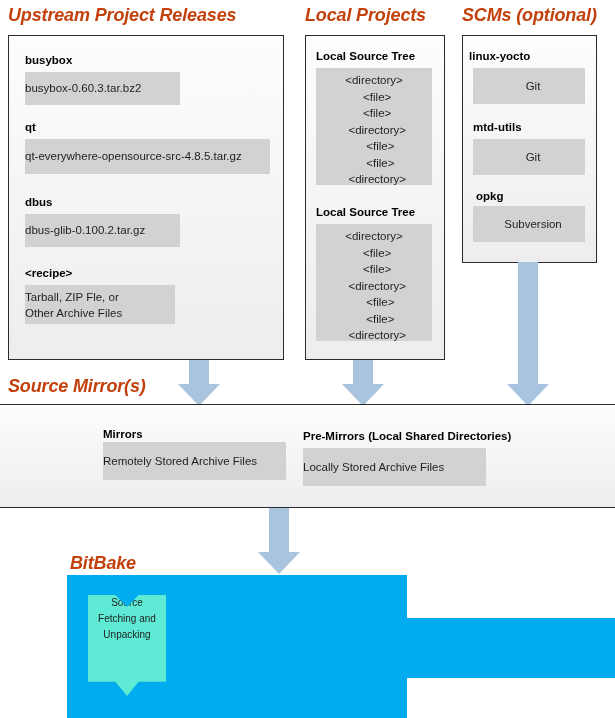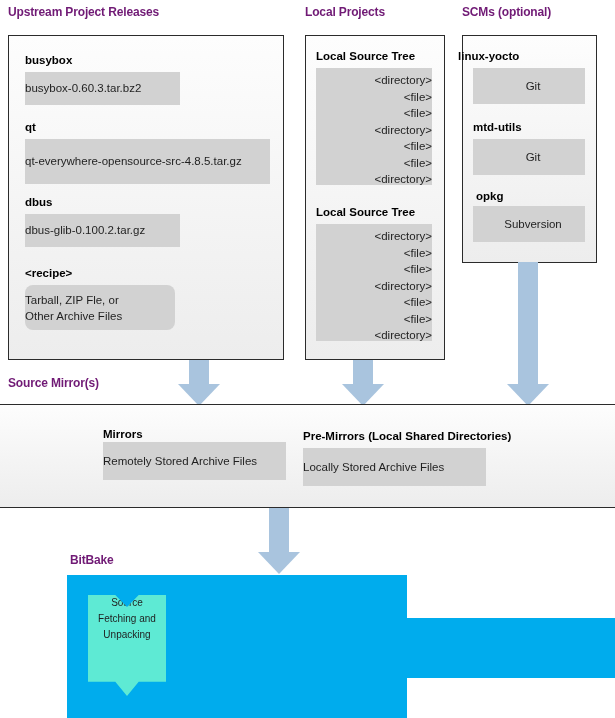--- a/index.html
+++ b/index.html
@@ -12,24 +12,25 @@
     position: relative;
     overflow: hidden;
     font-family: "Liberation Sans", sans-serif;
     color: #1a1a1a;
   }
 
   
   .section-title {
     position: absolute;
     font-weight: bold;
-    font-size: 12px;
+    font-size: 18px;
     letter-spacing: -0.15px;
-    color: #701a75;
+    color: #c2410c;
     white-space: nowrap;
+    font-style: italic;
   }
   #title-upstream { left: 8px;  top: 5px; }
   #title-local    { left: 305px; top: 5px; }
   #title-scms     { left: 462px; top: 5px; }
   #title-mirror   { left: 8px;  top: 376px; }
   #title-bitbake  { left: 70px; top: 553px; }
 
   
   .panel {
     position: absolute;
@@ -59,46 +60,46 @@
     align-items: center;
     white-space: pre;
     line-height: 15px;
   }
   .gray-box.center { justify-content: center; padding-left: 8px; }
 
   
   #lbl-busybox  { left: 25px; top: 54px; }
   #box-busybox  { left: 25px; top: 72px; width: 155px; height: 33px; }
   #lbl-qt       { left: 25px; top: 121px; }
-  #box-qt       { left: 25px; top: 139px; width: 245px; height: 45px; }
+  #box-qt       { left: 25px; top: 139px; width: 245px; height: 35px; }
   #lbl-dbus     { left: 25px; top: 196px; }
   #box-dbus     { left: 25px; top: 214px; width: 155px; height: 33px; }
   #lbl-recipe   { left: 25px; top: 267px; text-align: center; }
-  #box-recipe   { left: 25px; top: 285px; width: 150px; height: 45px;
-                  align-items: center; border-radius: 8px; }
+  #box-recipe   { left: 25px; top: 285px; width: 150px; height: 39px;
+                  align-items: center; }
   #box-recipe .multiline { display: block; line-height: 16px; }
 
   
   #lbl-tree1 { left: 316px; top: 50px; }
   #box-tree1 { left: 316px; top: 68px; width: 116px; height: 117px; }
   #lbl-tree2 { left: 316px; top: 206px; }
   #box-tree2 { left: 316px; top: 224px; width: 116px; height: 117px; }
   .tree {
     font-size: 11.5px;
     line-height: 16.5px;
     padding: 4px 0 0 0;
     width: 100%;
-    text-align: right;
+    text-align: center;
     white-space: pre;
     display: block;
   }
   .gray-box.tree-box { padding-left: 0; align-items: flex-start; }
 
   
-  #lbl-yocto { left: 450px; top: 50px; padding-left: 8px; }
+  #lbl-yocto { left: 461px; top: 50px; padding-left: 8px; }
   #box-yocto { left: 473px; top: 68px; width: 112px; height: 36px; }
   #lbl-mtd   { left: 473px; top: 121px; }
   #box-mtd   { left: 473px; top: 139px; width: 112px; height: 36px; }
   #lbl-opkg  { left: 476px; top: 190px; }
   #box-opkg  { left: 473px; top: 206px; width: 112px; height: 36px; }
 
   
   #lbl-mirrors    { left: 103px; top: 412px; margin-top: 16px; }
   #box-mirrors    { left: 103px; top: 442px; width: 183px; height: 38px; }
   #lbl-premirrors { left: 303px; top: 430px; }

